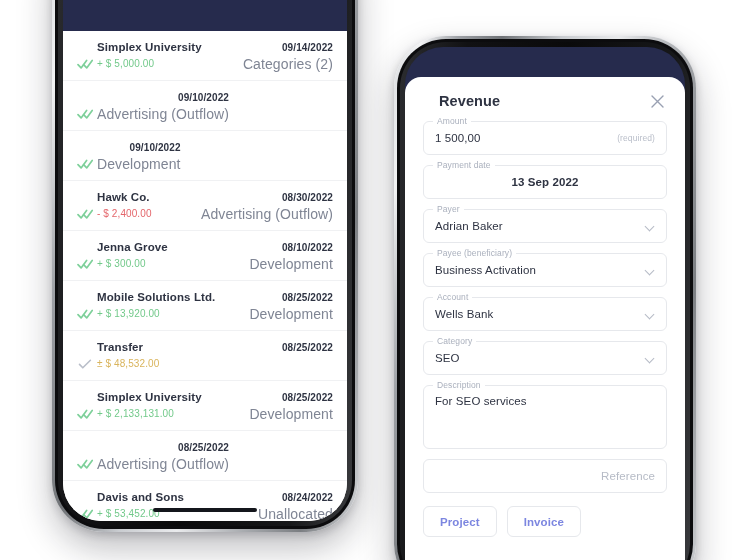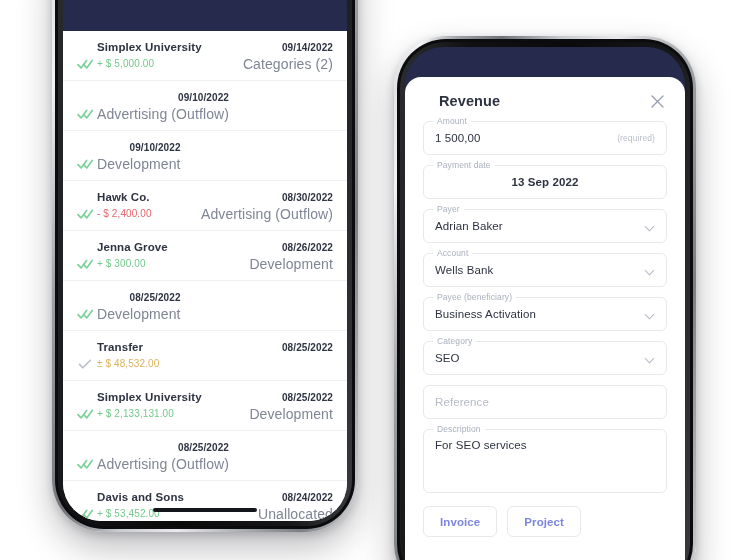--- a/index.html
+++ b/index.html
@@ -99,20 +99,21 @@
     width:20px;height:20px;display:flex;align-items:center;justify-content:center;
     color:#99a0b2;cursor:pointer;
   }
   .field{
     position:relative;
     border:1px solid #e6e8ec;border-radius:6px;
     height:34px;margin-bottom:10px;
     display:flex;align-items:center;
     padding:0 11px;
     box-sizing:border-box;
+    justify-content:flex-end;
   }
   .field.tall{height:64px;align-items:flex-start;padding-top:9px;}
   .flabel{
     position:absolute;top:-6px;left:9px;
     background:#fff;padding:0 4px;
     font-size:8.5px;color:#aab0bd;letter-spacing:.1px;line-height:11px;
   }
   .fvalue{font-size:11.5px;color:#2e3342;letter-spacing:.1px;flex:1 1 auto;}
   .fvalue.center{text-align:center;font-weight:bold;}
   .fhint{font-size:8.5px;color:#b9bec9;letter-spacing:.1px;}
@@ -218,33 +219,37 @@
                 <path d="M1 6.6l3.1 3.3L9.6 2.4" stroke="#7ed09a" stroke-width="1.7" fill="none" stroke-linecap="round" stroke-linejoin="round"></path>
                 <path d="M6.6 6.6l3.1 3.3L15.2 2.4" stroke="#7ed09a" stroke-width="1.7" fill="none" stroke-linecap="round" stroke-linejoin="round"></path>
               </svg>
             </div>
             <div class="tx-body">
               <div class="tx-left">
                 <div class="tx-name">Jenna Grove</div>
                 <div class="tx-amount amt-pos">+ $ 300.00</div>
               </div>
               <div class="tx-right">
-                <div class="tx-date">08/26/2022</div>
+                <div class="tx-date">08/10/2022</div>
                 <div class="tx-cat">Development</div>
               </div>
             </div>
           </div>
           <div class="tx-row">
             <div class="tx-check">
               <svg width="17" height="12" viewBox="0 0 17 12">
                 <path d="M1 6.6l3.1 3.3L9.6 2.4" stroke="#7ed09a" stroke-width="1.7" fill="none" stroke-linecap="round" stroke-linejoin="round"></path>
                 <path d="M6.6 6.6l3.1 3.3L15.2 2.4" stroke="#7ed09a" stroke-width="1.7" fill="none" stroke-linecap="round" stroke-linejoin="round"></path>
               </svg>
             </div>
             <div class="tx-body">
+              <div class="tx-left">
+                <div class="tx-name">Mobile Solutions Ltd.</div>
+                <div class="tx-amount amt-pos">+ $ 13,920.00</div>
+              </div>
               <div class="tx-right">
                 <div class="tx-date">08/25/2022</div>
                 <div class="tx-cat">Development</div>
               </div>
             </div>
           </div>
           <div class="tx-row">
             <div class="tx-check">
               <svg width="14" height="12" viewBox="0 0 14 12">
                 <path d="M1.5 6.4l3.3 3.4L12.4 2.3" stroke="#b9bec9" stroke-width="1.6" fill="none" stroke-linecap="round" stroke-linejoin="round"></path>
@@ -341,44 +346,44 @@
             <div class="field">
               <div class="flabel">Payment date</div>
               <div class="fvalue center">13 Sep 2022</div>
             </div>
             <div class="field">
               <div class="flabel">Payer</div>
               <div class="fvalue">Adrian Baker</div>
               <div class="caret"></div>
             </div>
             <div class="field">
+              <div class="flabel">Payee (beneficiary)</div>
+              <div class="fvalue">Business Activation</div>
+              <div class="caret"></div>
+            </div>
+            <div class="field">
               <div class="flabel">Account</div>
               <div class="fvalue">Wells Bank</div>
               <div class="caret"></div>
             </div>
             <div class="field">
-              <div class="flabel">Payee (beneficiary)</div>
-              <div class="fvalue">Business Activation</div>
-              <div class="caret"></div>
-            </div>
-            <div class="field">
               <div class="flabel">Category</div>
               <div class="fvalue">SEO</div>
               <div class="caret"></div>
             </div>
-            <div class="field">
-              <div class="fplaceholder">Reference</div>
-            </div>
             <div class="field tall">
               <div class="flabel">Description</div>
               <div class="fvalue">For SEO services</div>
             </div>
+            <div class="field">
+              <div class="fplaceholder">Reference</div>
+            </div>
           </div>
         <div class="btn-row" id="btn-row">
+            <div class="ghost-btn">Project</div>
             <div class="ghost-btn">Invoice</div>
-            <div class="ghost-btn">Project</div>
           </div>
       </div>
 
     </div>
   </div>
 
 </div>
 
 </body></html>

